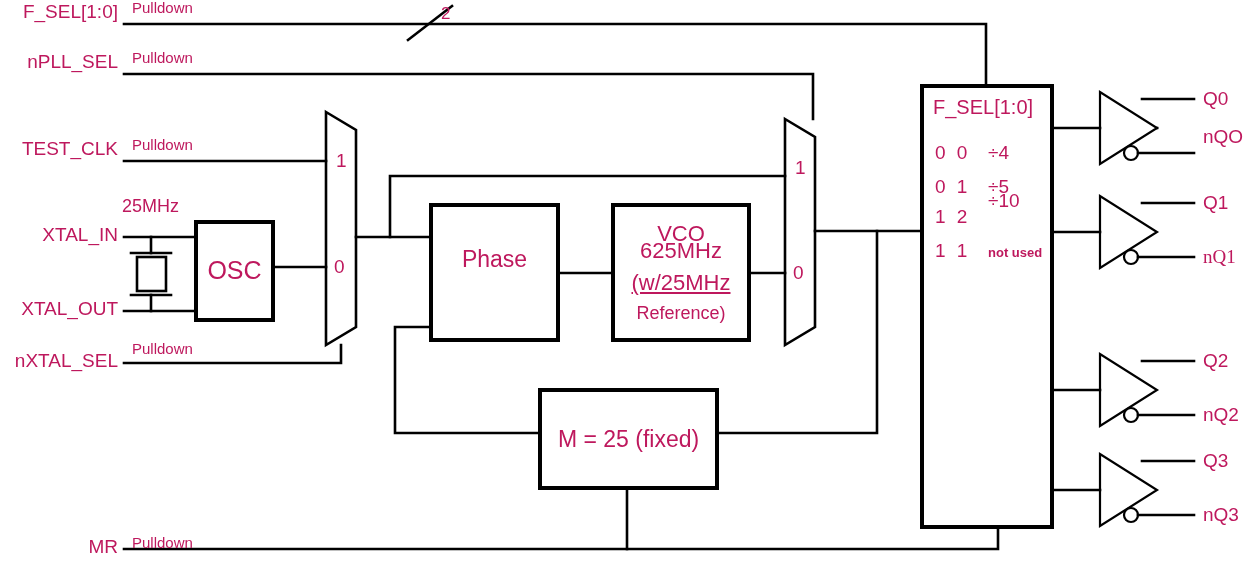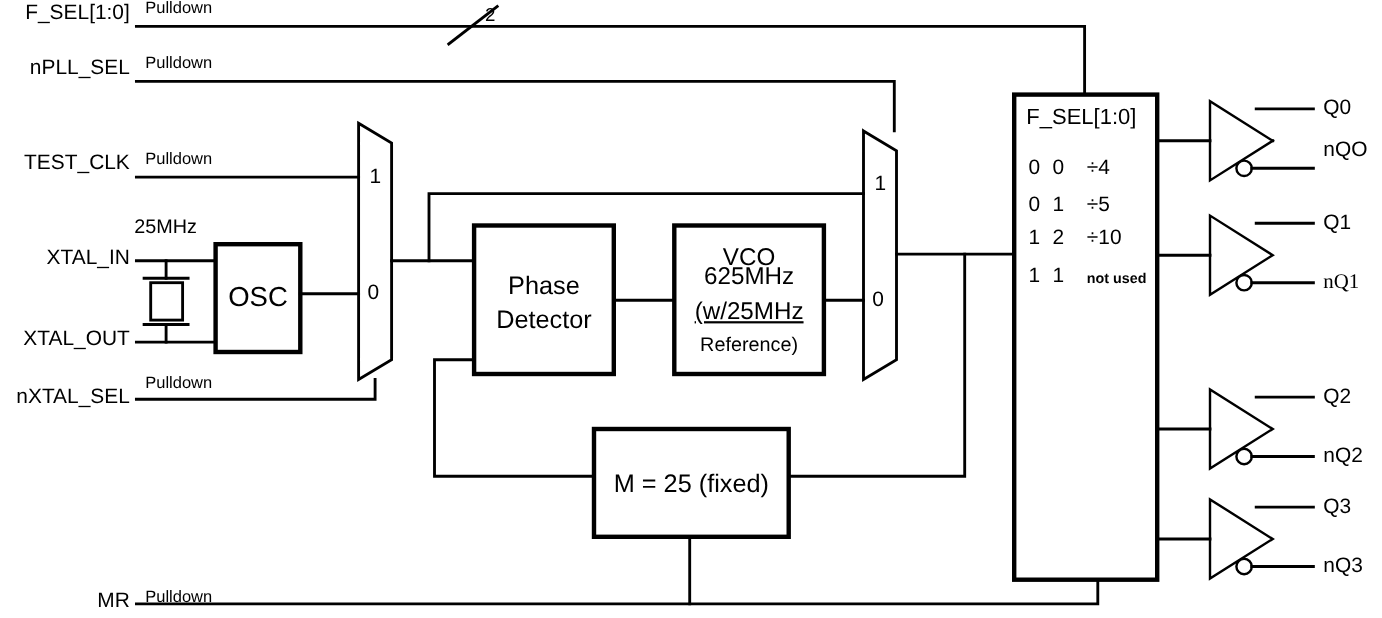--- a/index.html
+++ b/index.html
@@ -1,17 +1,17 @@
 <!DOCTYPE html>
 <html><head>
 <meta charset="utf-8">
 <style>
   html,body{margin:0;padding:0;background:#ffffff;}
   #root{position:relative;width:1256px;height:562px;background:#ffffff;
-        font-family:"Liberation Sans","DejaVu Sans",sans-serif;color:#000000;overflow:hidden;}
+        font-family:"Liberation Sans","DejaVu Sans",sans-serif;color:#be185d;overflow:hidden;}
   svg#wires{position:absolute;left:0;top:0;width:1256px;height:562px;}
   .lbl{position:absolute;white-space:nowrap;line-height:1;}
   .pin-name{font-size:19px;text-align:right;}
   .pulldown{font-size:15px;}
   .small{font-size:18px;text-align:right;}
   .blk-txt{position:absolute;text-align:center;white-space:nowrap;line-height:1.12;}
   .muxnum{position:absolute;font-size:19px;}
   .out-name{position:absolute;font-size:19px;white-space:nowrap;}
   .tt-title{position:absolute;font-size:20px;white-space:nowrap;}
   .tt-bits{position:absolute;font-size:19px;white-space:nowrap;letter-spacing:3px;}
@@ -124,21 +124,20 @@
   <div class="lbl pulldown" style="left:132px;top:341px;">Pulldown</div>
 
   <div class="lbl pin-name" style="left:0;top:537px;width:118px;">MR</div>
   <div class="lbl pulldown" style="left:132px;top:535px;">Pulldown</div>
 
   <div class="bus-num" style="left:441px;top:4px;">2</div>
 
   <div class="blk-txt" style="left:196px;top:256px;width:77px;font-size:25px;">OSC</div>
 
   <div class="blk-txt" style="left:431px;top:247px;width:127px;font-size:23px;">Phase</div>
-  <div class="blk-txt" style="left:431px;top:278px;width:127px;font-size:23px;">Detector</div>
 
   <div class="blk-txt" style="left:613px;top:222px;width:136px;font-size:22px;">VCO</div>
   <div class="blk-txt" style="left:613px;top:239px;width:136px;font-size:22px;">625MHz</div>
   <div class="blk-txt" style="left:613px;top:271px;width:136px;font-size:22px;text-decoration:underline;">(w/25MHz</div>
   <div class="blk-txt" style="left:613px;top:303px;width:136px;font-size:18px;">Reference)</div>
 
   <div class="blk-txt" style="left:540px;top:427px;width:177px;font-size:23px;">M = 25 (fixed)</div>
 
   <div class="muxnum" style="left:336px;top:150px;">1</div>
   <div class="muxnum" style="left:334px;top:256px;">0</div>
@@ -147,21 +146,21 @@
 
   <div class="tt-title" style="left:933px;top:96px;">F_SEL[1:0]</div>
 
   <div class="tt-bits" style="left:935px;top:142px;">0 0</div>
   <div class="tt-val" style="left:988px;top:142px;">÷4</div>
 
   <div class="tt-bits" style="left:935px;top:176px;">0 1</div>
   <div class="tt-val" style="left:988px;top:176px;">÷5</div>
 
   <div class="tt-bits" style="left:935px;top:206px;">1 2</div>
-  <div class="tt-val" style="left:988px;top:206px;">÷10</div>
+  <div class="tt-val" style="left:988px;top:190px;">÷10</div>
 
   <div class="tt-bits" style="left:935px;top:240px;">1 1</div>
   <div class="tt-val nu" style="left:988px;top:245px;">not used</div>
 
   <div class="out-name" style="left:1203px;top:88px;">Q0</div>
   <div class="out-name" style="left:1203px;top:126px;">nQO</div>
 
   <div class="out-name" style="left:1203px;top:192px;">Q1</div>
   <div class="out-name" style="left:1203px;top:246px;font-family:Liberation Serif, serif;">nQ1</div>
 

